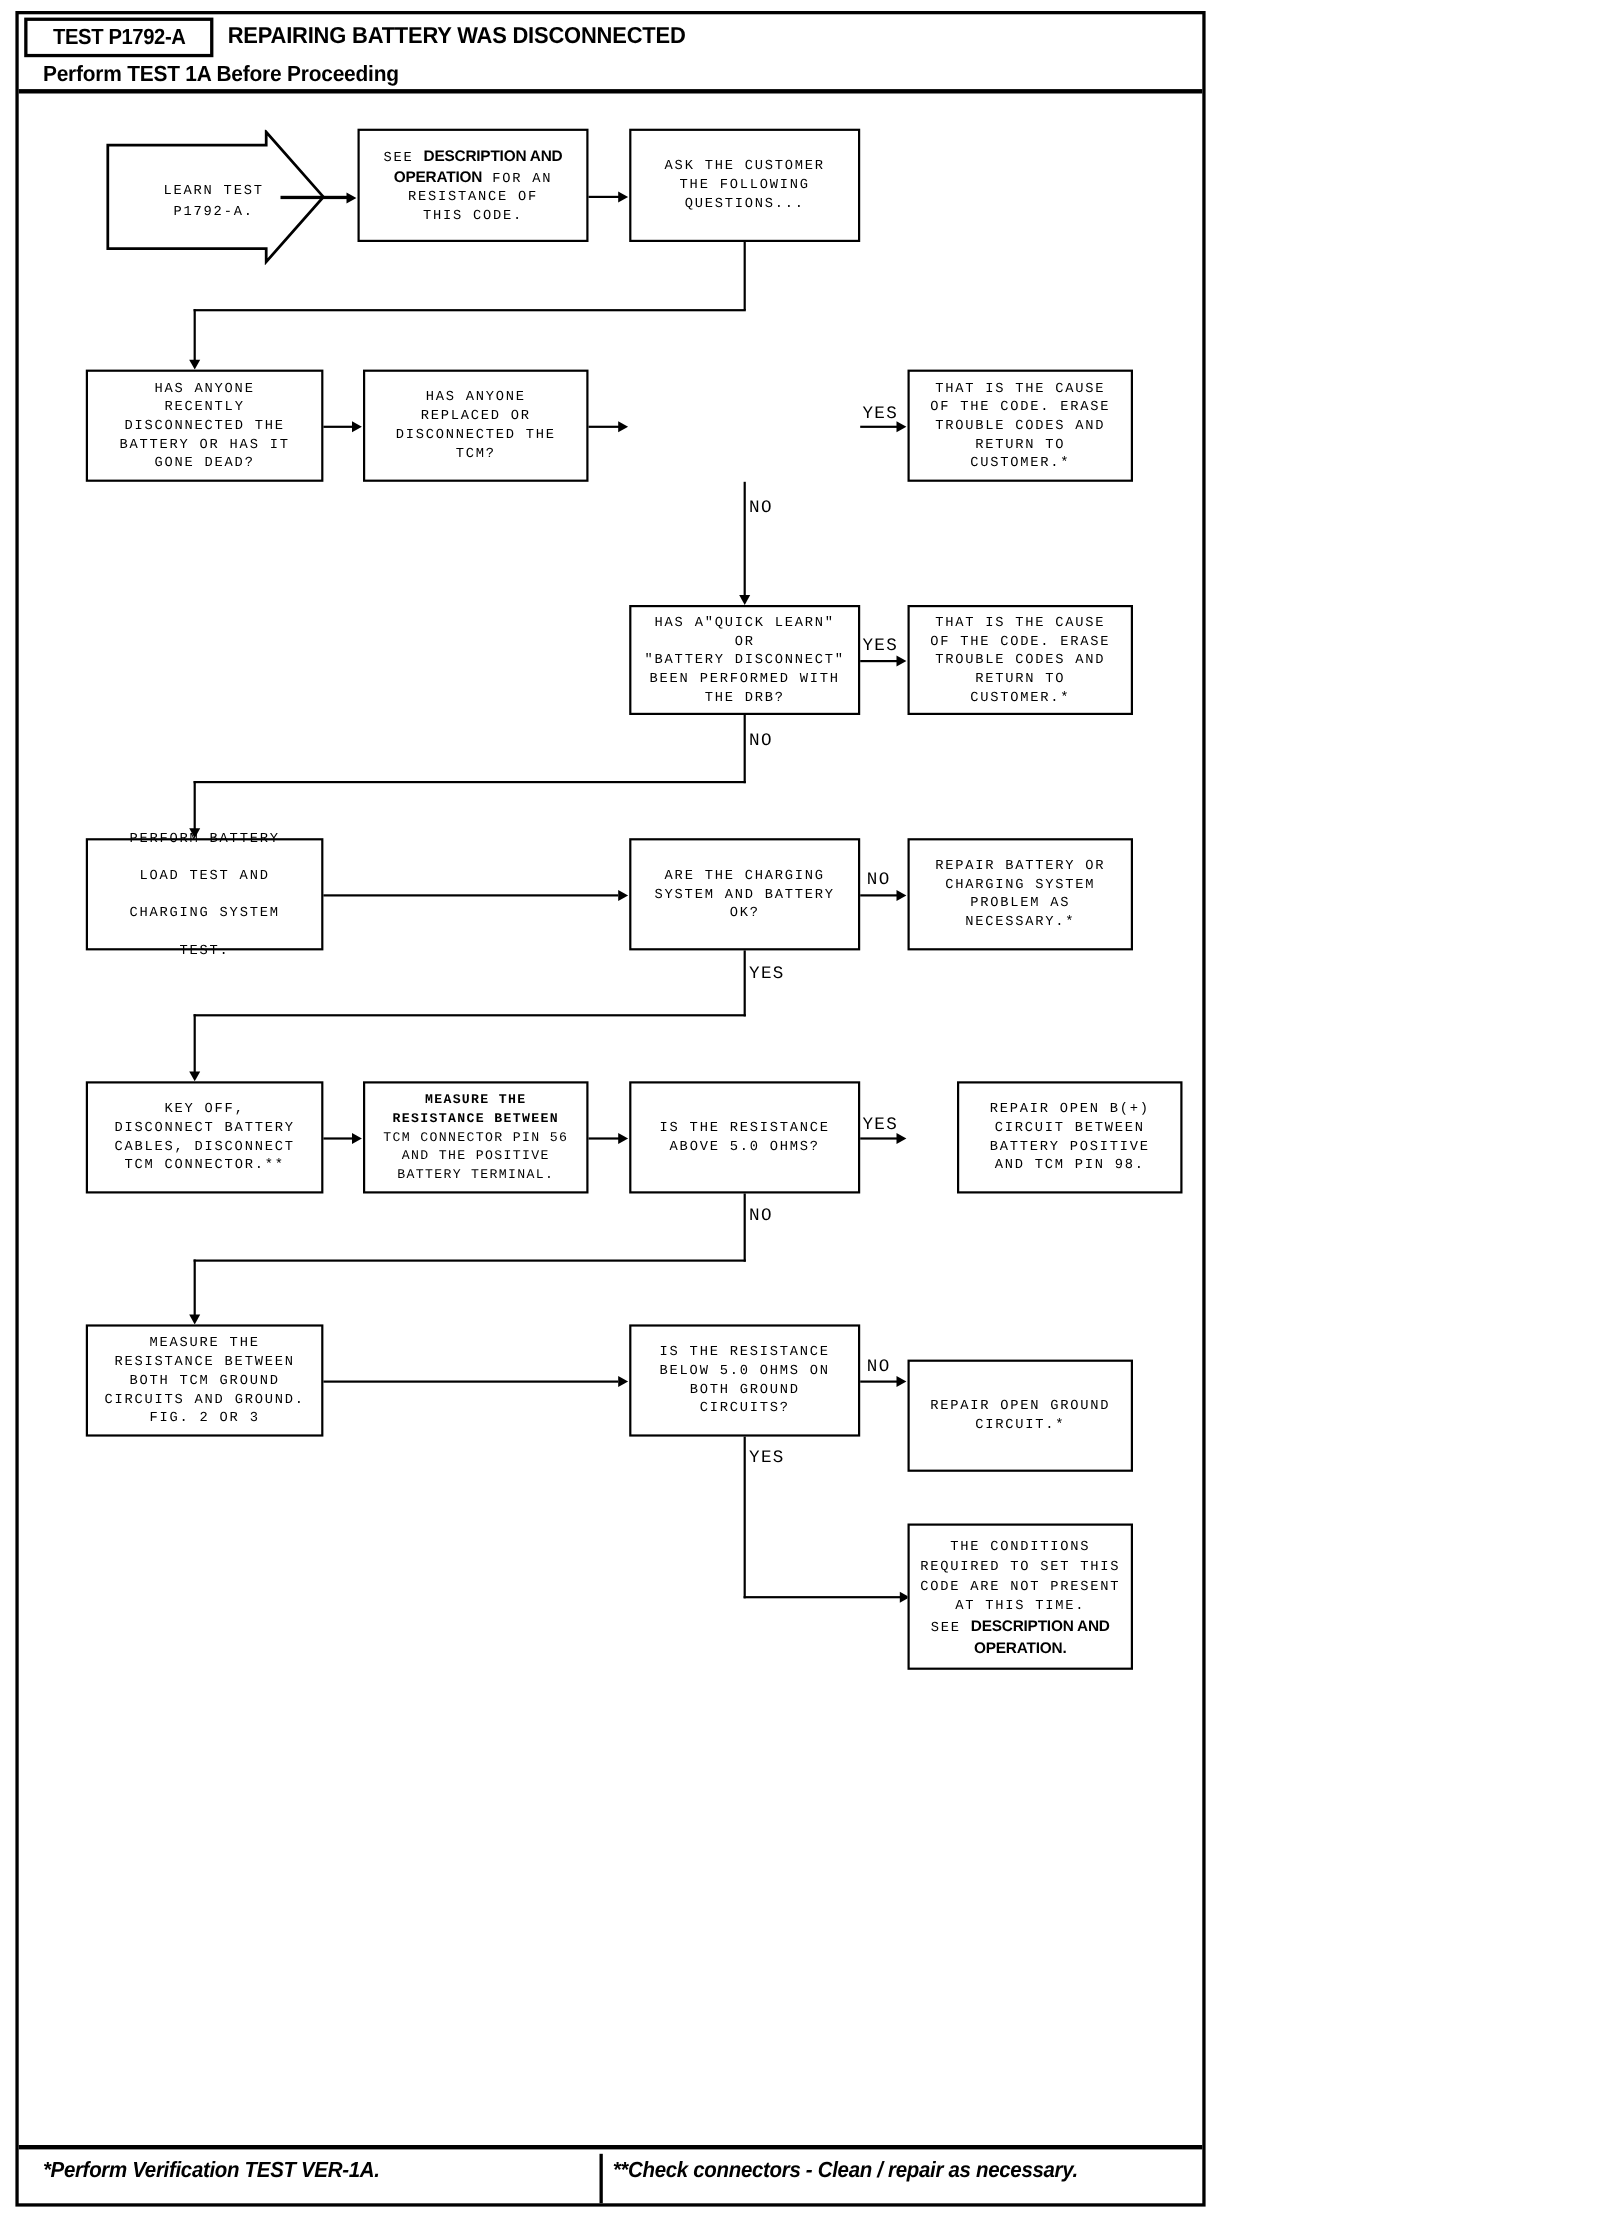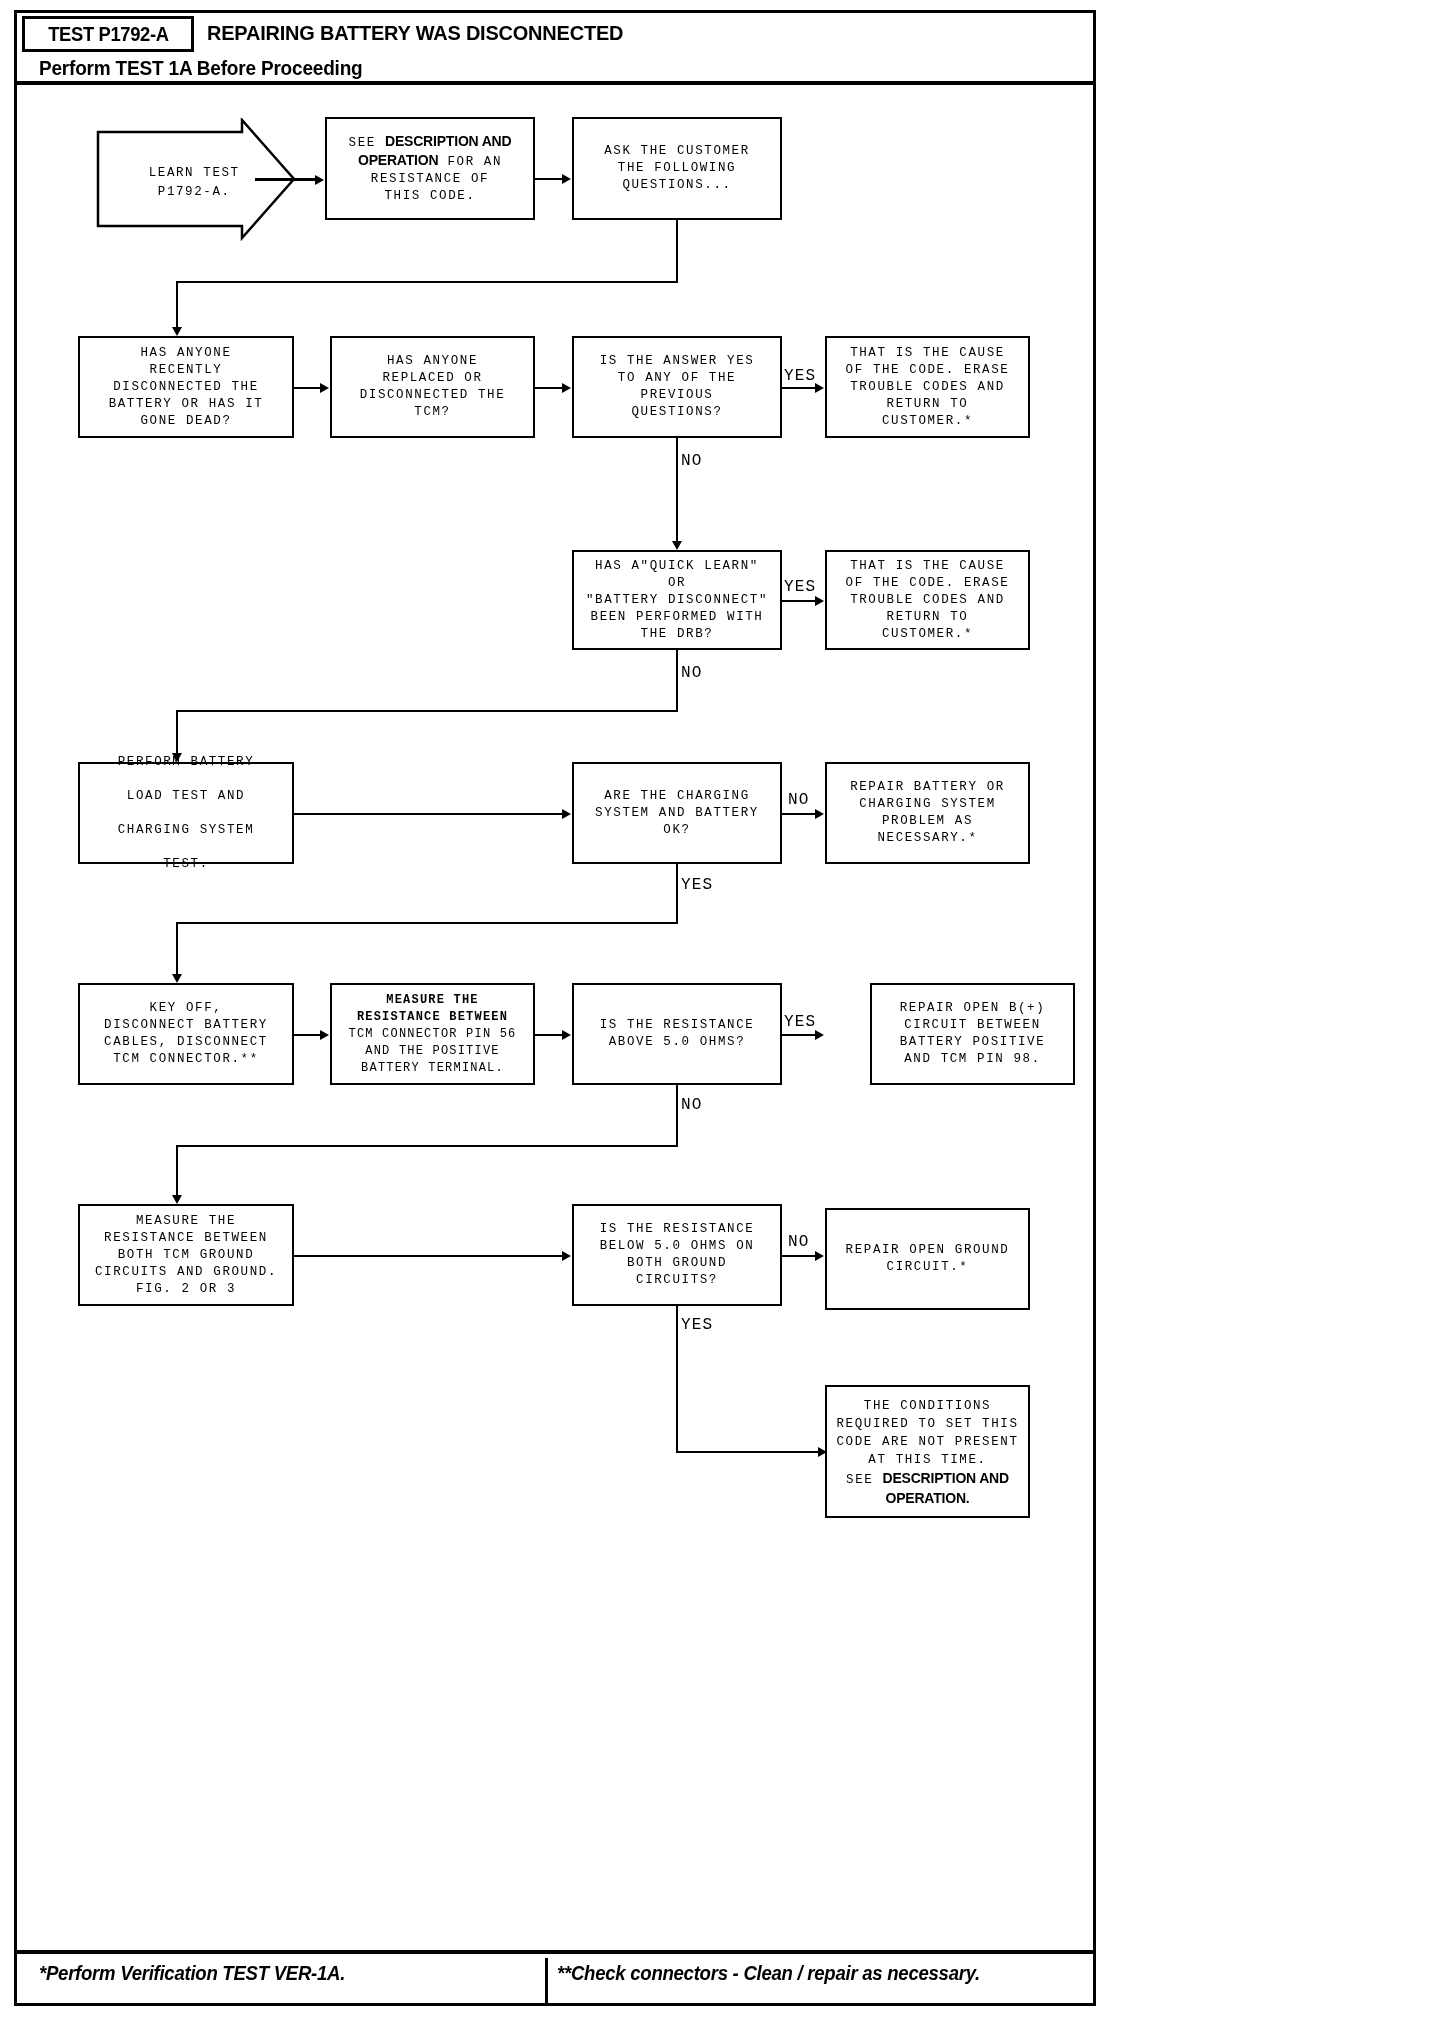--- a/index.html
+++ b/index.html
@@ -239,26 +239,20 @@
   <div class="node" style="left:330px; top:336px; width:205px; height:102px;">
     <span class="ln">HAS ANYONE</span>
     <span class="ln">REPLACED OR</span>
     <span class="ln">DISCONNECTED THE</span>
     <span class="ln">TCM?</span>
   </div>
 
   <div class="ln-h" style="left:535px; top:387px; width:28px;"></div>
   <div class="arrow-r" style="left:562px; top:383px;"></div>
 
-  <div class="node" style="left:572px; top:336px; width:210px; height:102px;">
-    <span class="ln">IS THE ANSWER YES</span>
-    <span class="ln">TO ANY OF THE</span>
-    <span class="ln">PREVIOUS</span>
-    <span class="ln">QUESTIONS?</span>
-  </div>
 
   <div class="edge-lbl" style="left:784px; top:367px;">YES</div>
   <div class="ln-h" style="left:782px; top:387px; width:36px;"></div>
   <div class="arrow-r" style="left:815px; top:383px;"></div>
 
   <div class="node" style="left:825px; top:336px; width:205px; height:102px;">
     <span class="ln">THAT IS THE CAUSE</span>
     <span class="ln">OF THE CODE. ERASE</span>
     <span class="ln">TROUBLE CODES AND</span>
     <span class="ln">RETURN TO</span>
@@ -386,21 +380,21 @@
     <span class="ln">IS THE RESISTANCE</span>
     <span class="ln">BELOW 5.0 OHMS ON</span>
     <span class="ln">BOTH GROUND</span>
     <span class="ln">CIRCUITS?</span>
   </div>
 
   <div class="edge-lbl" style="left:788px; top:1233px;">NO</div>
   <div class="ln-h" style="left:782px; top:1255px; width:36px;"></div>
   <div class="arrow-r" style="left:815px; top:1251px;"></div>
 
-  <div class="node" style="left:825px; top:1208px; width:205px; height:102px;">
+  <div class="node" style="left:825px; top:1236px; width:205px; height:102px;">
     <span class="ln">REPAIR OPEN GROUND</span>
     <span class="ln">CIRCUIT.*</span>
   </div>
 
   <div class="ln-v" style="left:676px; top:1306px; height:147px;"></div>
   <div class="edge-lbl" style="left:681px; top:1316px;">YES</div>
   <div class="ln-h" style="left:676px; top:1451px; width:147px;"></div>
   <div class="arrow-r" style="left:818px; top:1447px;"></div>
 
   <div class="node" style="left:825px; top:1385px; width:205px; height:133px; line-height:18px;">

